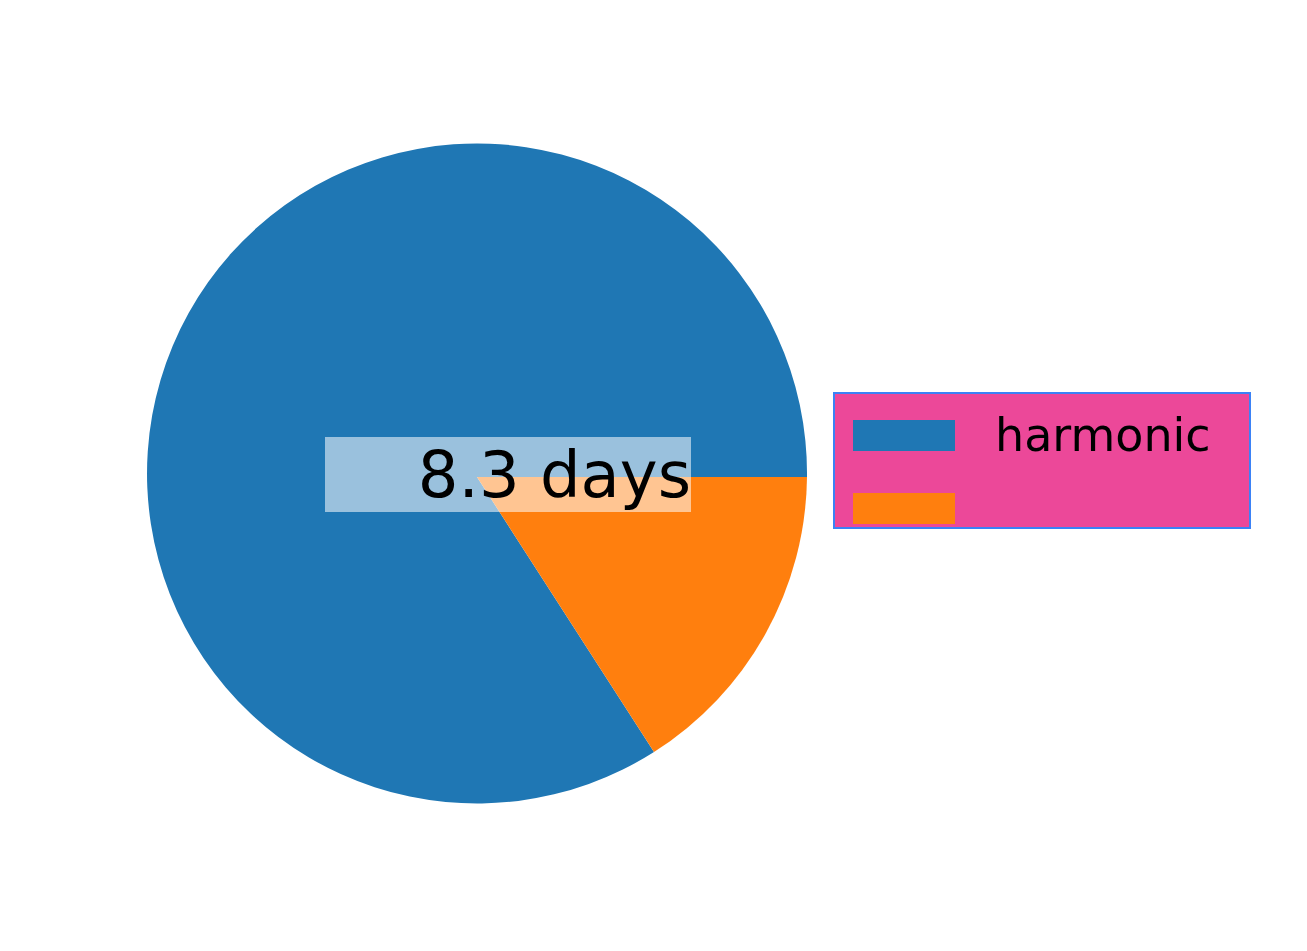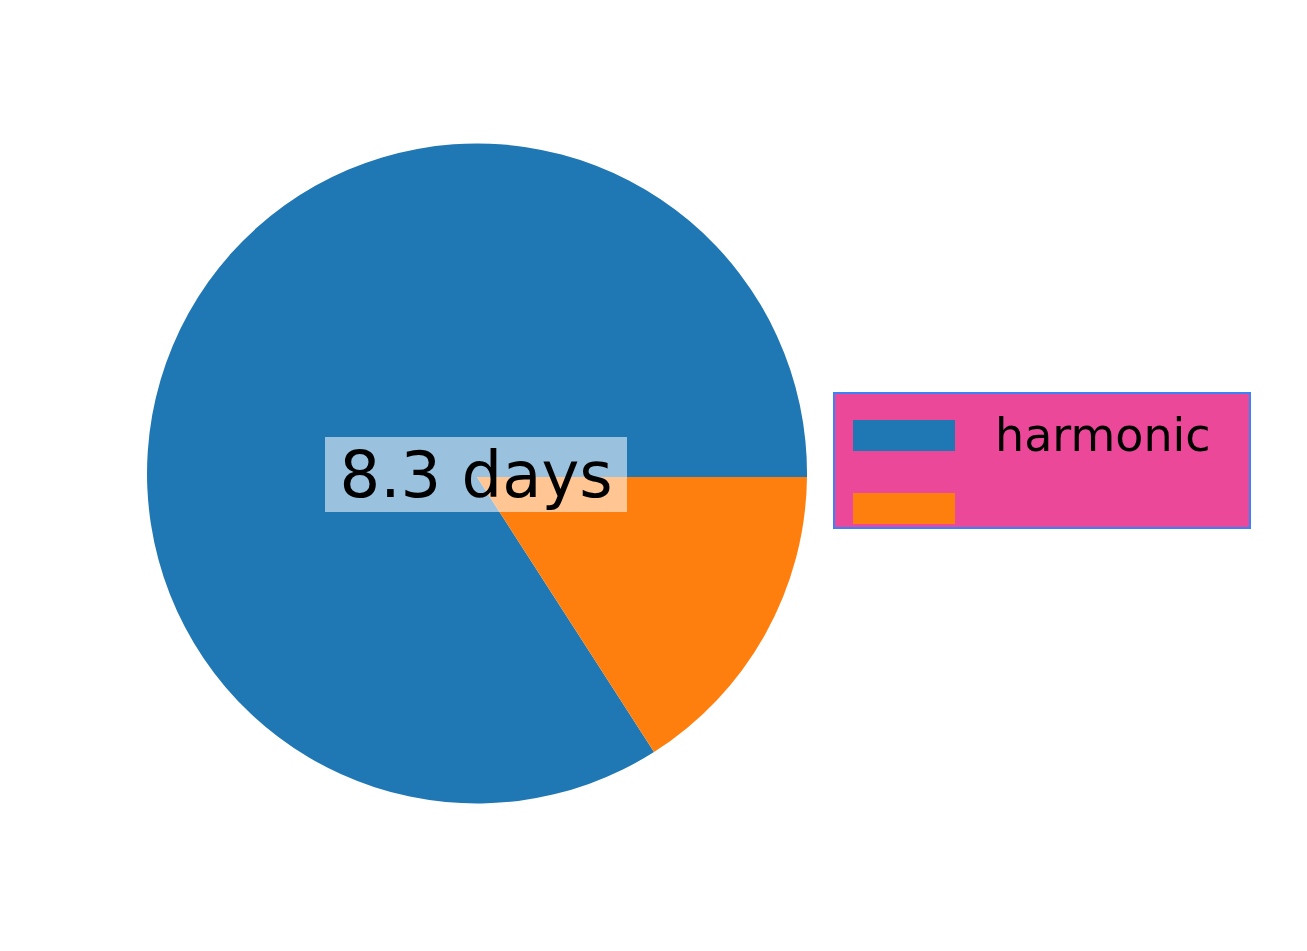--- a/index.html
+++ b/index.html
@@ -22,26 +22,26 @@
     left: 0;
     top: 0;
     width: 1307px;
     height: 951px;
   }
   
   #pie-center-label {
     position: absolute;
     left: 325px;
     top: 437px;
-    width: 302px;
+    width: 366px;
     height: 75px;
     background: rgba(255, 255, 255, 0.55);
     display: flex;
     align-items: center;
-    justify-content: center;
+    justify-content: flex-end;
     box-sizing: border-box;
   }
   #pie-center-label .label-text {
     font-family: "DejaVu Sans", sans-serif;
     font-size: 64px;
     line-height: 1;
     color: #000000;
     white-space: nowrap;
     letter-spacing: 0px;
   }

